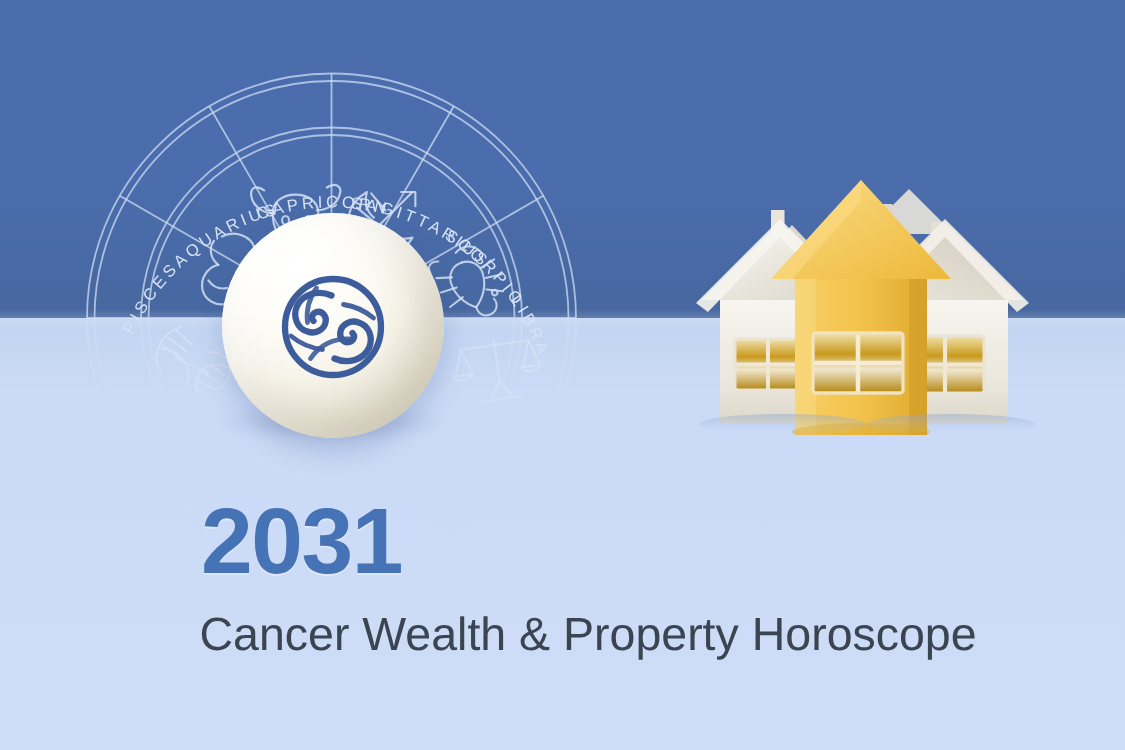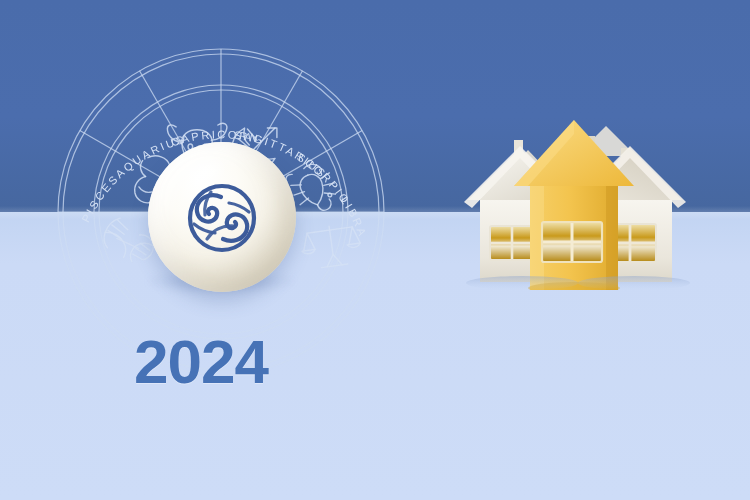--- a/index.html
+++ b/index.html
@@ -303,15 +303,16 @@
         <ellipse cx="116" cy="184" rx="46" ry="6" fill="#d8a62a" opacity="0.45"></ellipse>
       </g>
 
       <g>
         <ellipse cx="64" cy="179" rx="56" ry="7" fill="url(#gShadow)"></ellipse>
         <ellipse cx="176" cy="179" rx="56" ry="7" fill="url(#gShadow)"></ellipse>
       </g>
     </svg>
   </div>
 
-  <div class="year">2024</div>
+  <div class="year">2031</div>
+  <div class="subtitle">Cancer Wealth &amp; Property Horoscope</div>
 
 </div>
 
 </body></html>

